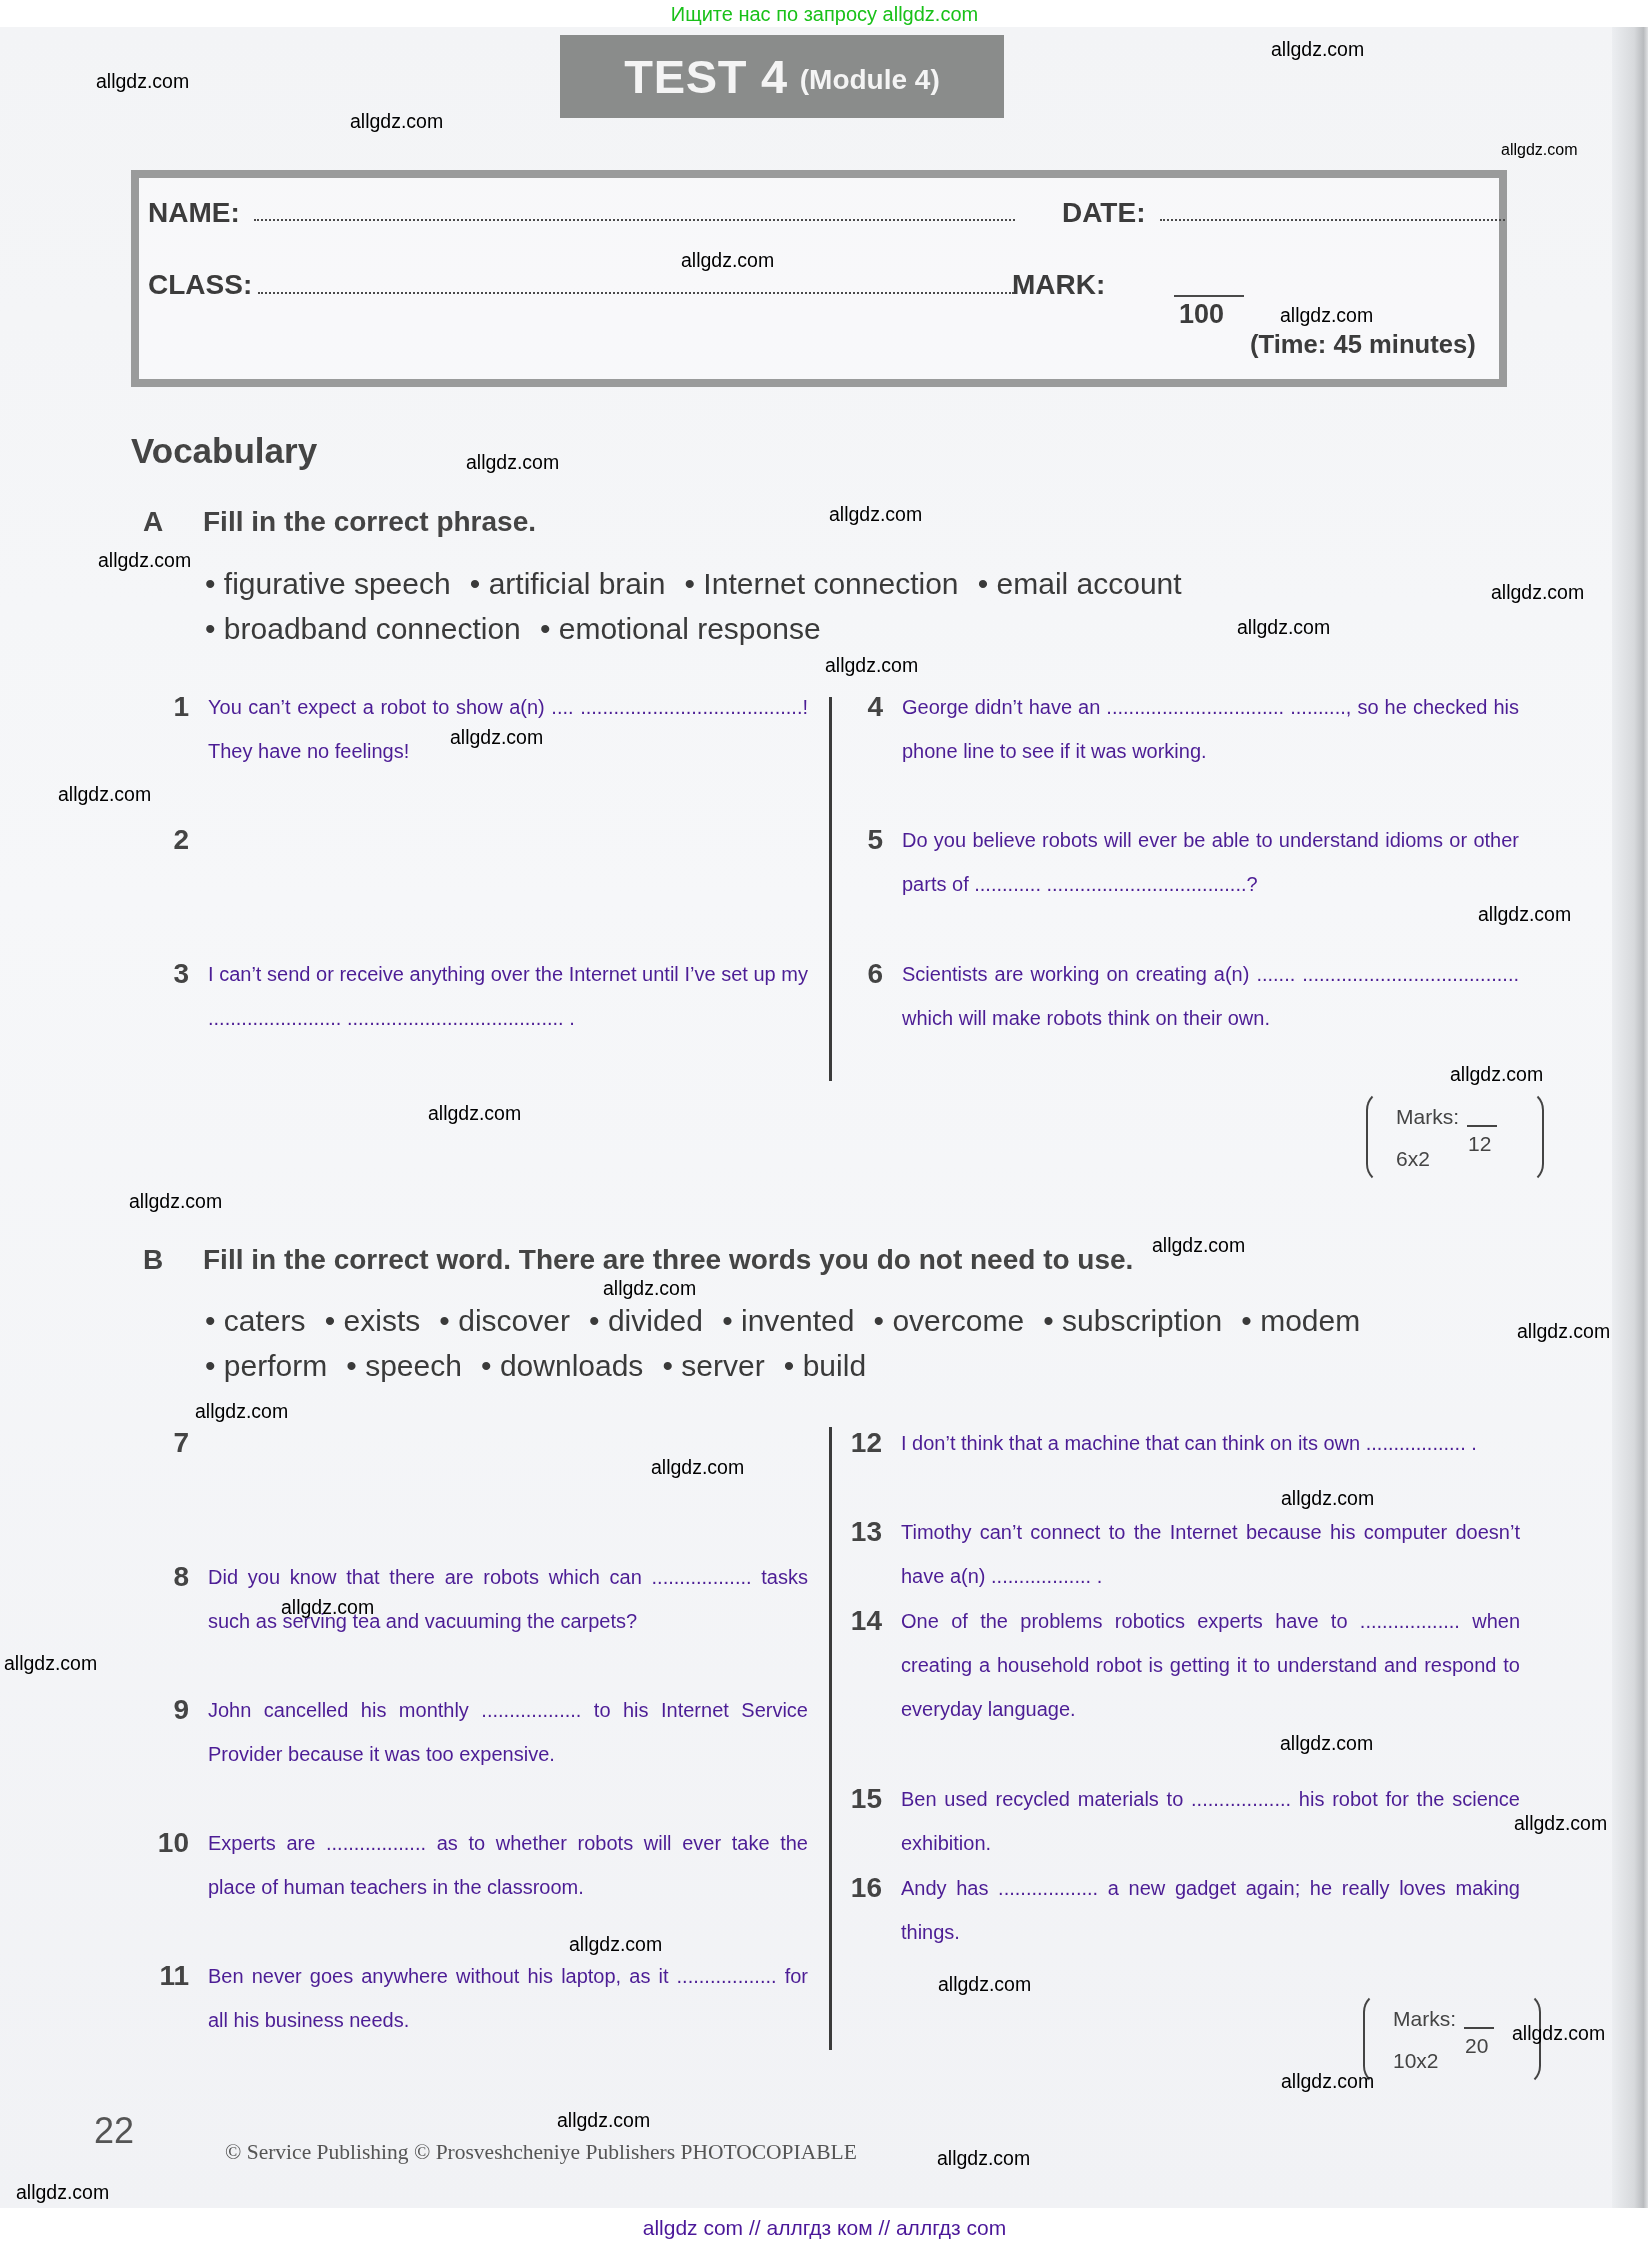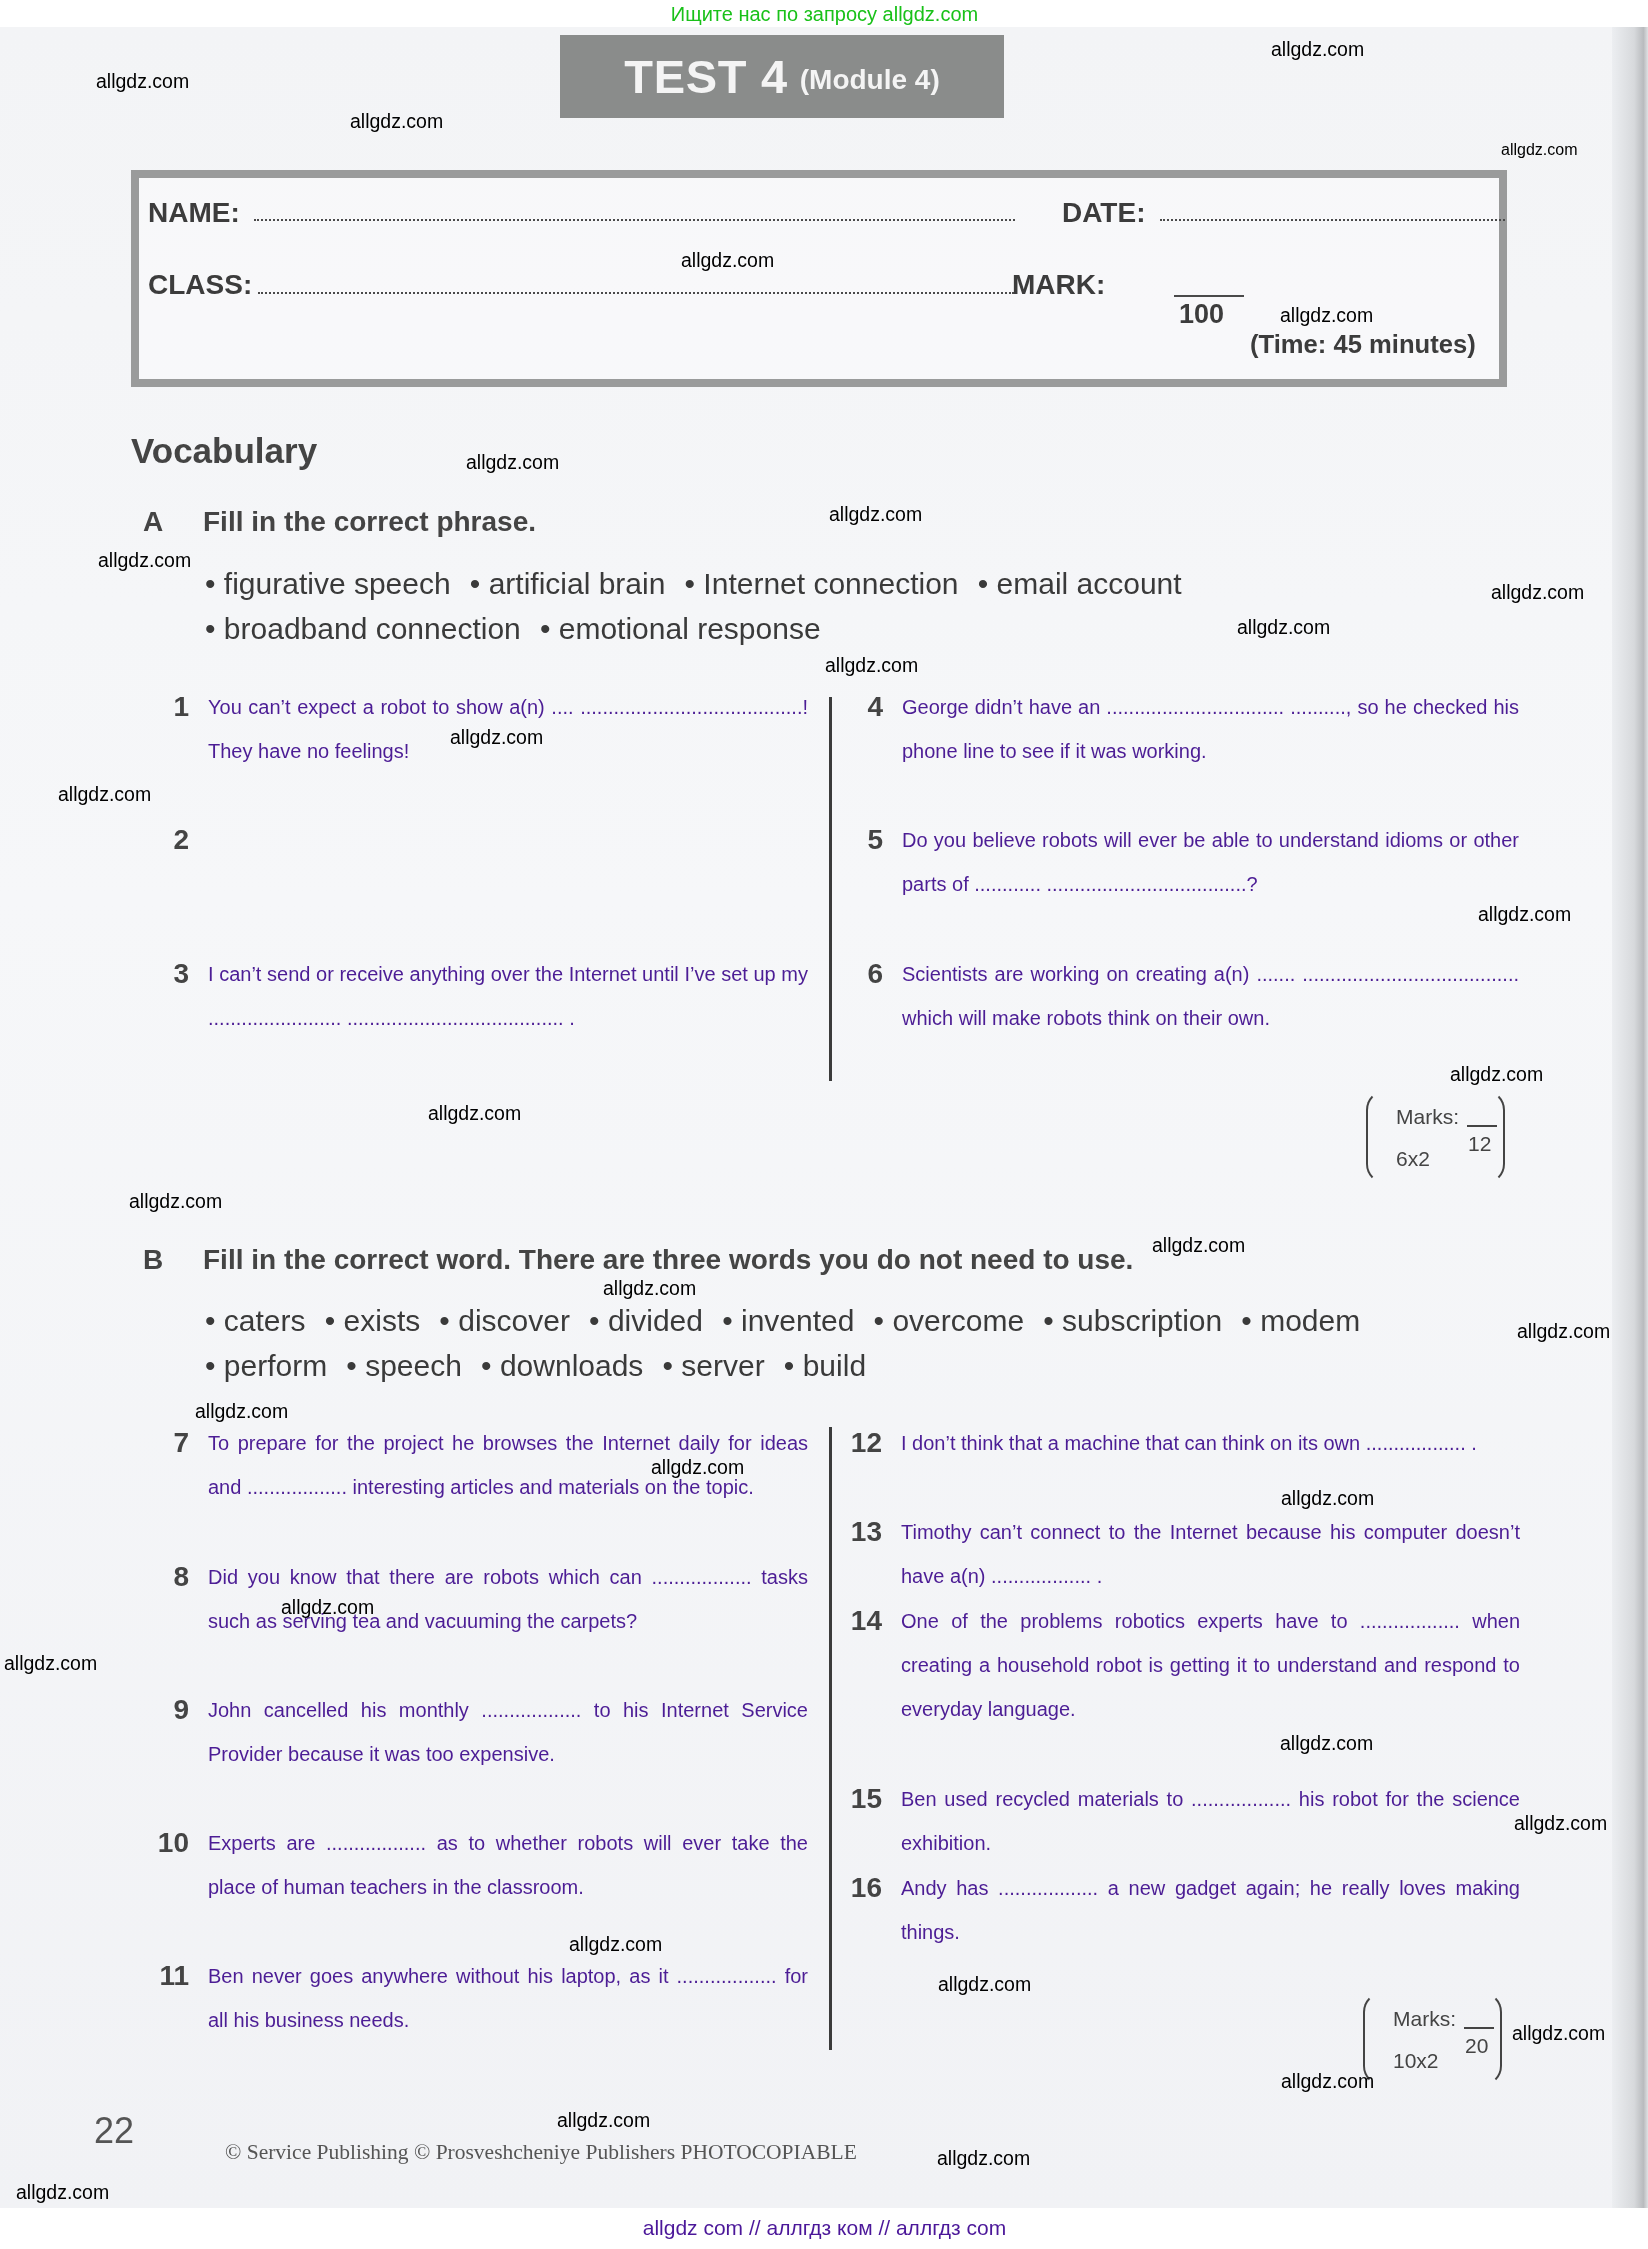--- a/index.html
+++ b/index.html
@@ -51,21 +51,21 @@
   .wordbank span.item::before { content: "\2022\00a0"; }
   .wordbank span.item { margin-right: 10.8px; }
 
   .col-divider { position: absolute; width: 2.7px; background: #3b3b3b; }
 
   .q { position: absolute; display: flex; }
   .q-num { width: 54px; text-align: right; padding-right: 19px; font-size: 28px; font-weight: bold; color: #444; flex: none; }
   .q-text { font-size: 20px; line-height: 44px; color: #4c1d95; text-align: justify; }
   .q-num { line-height: 44px; }
 
-  .marks-box { position: absolute; width: 139px; height: 94px; text-align: right; }
+  .marks-box { position: absolute; width: 178px; height: 94px; text-align: right; }
   .paren { position: absolute; top: 0; width: 20px; height: 94px; border: 2.7px solid #444; box-sizing: border-box; }
   .paren.l { left: 0; border-right: none; border-top-color: transparent; border-bottom-color: transparent; border-radius: 40px 0 0 40px; }
   .paren.r { right: 0; border-left: none; border-top-color: transparent; border-bottom-color: transparent; border-radius: 0 40px 40px 0; }
   .marks-label { position: absolute; left: 30px; top: 15px; font-size: 21px; color: #444; }
   .marks-line { position: absolute; left: 101px; top: 35px; width: 30px; border-bottom: 2px solid #444; }
   .marks-total { position: absolute; left: 102px; top: 42px; font-size: 21px; color: #444; }
   .marks-calc { position: absolute; left: 30px; top: 57px; font-size: 21px; color: #444; }
 
   .page-num { left: 94px; top: 2110px; font-size: 36px; color: #555; }
   .copyright { left: 225px; top: 2140px; font-size: 21.5px; color: #555; font-family: "Liberation Serif", serif; }
@@ -165,21 +165,20 @@
   <span class="item">speech</span>
   <span class="item">downloads</span>
   <span class="item">server</span>
   <span class="item">build</span>
 </div>
 
 <div class="col-divider" style="left:829px; top:1427px; height:623px;"></div>
 
 <div class="q" style="left:135px; top:1421px; width:673px;">
   <span class="q-num">7</span>
-  <span class="q-text">To prepare for the project he browses the Internet daily for ideas and .................. interesting articles and materials on the topic.</span>
 </div>
 <div class="q" style="left:135px; top:1555px; width:673px;">
   <span class="q-num">8</span>
   <span class="q-text">Did you know that there are robots which can .................. tasks such as serving tea and vacuuming the carpets?</span>
 </div>
 <div class="q" style="left:135px; top:1688px; width:673px;">
   <span class="q-num">9</span>
   <span class="q-text">John cancelled his monthly .................. to his Internet Service Provider because it was too expensive.</span>
 </div>
 <div class="q" style="left:135px; top:1821px; width:673px;">

